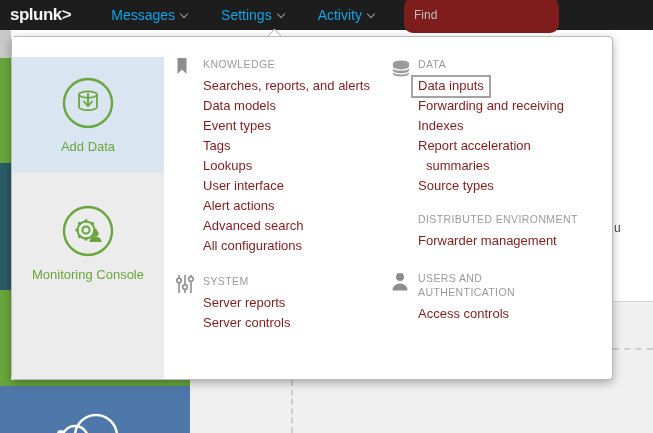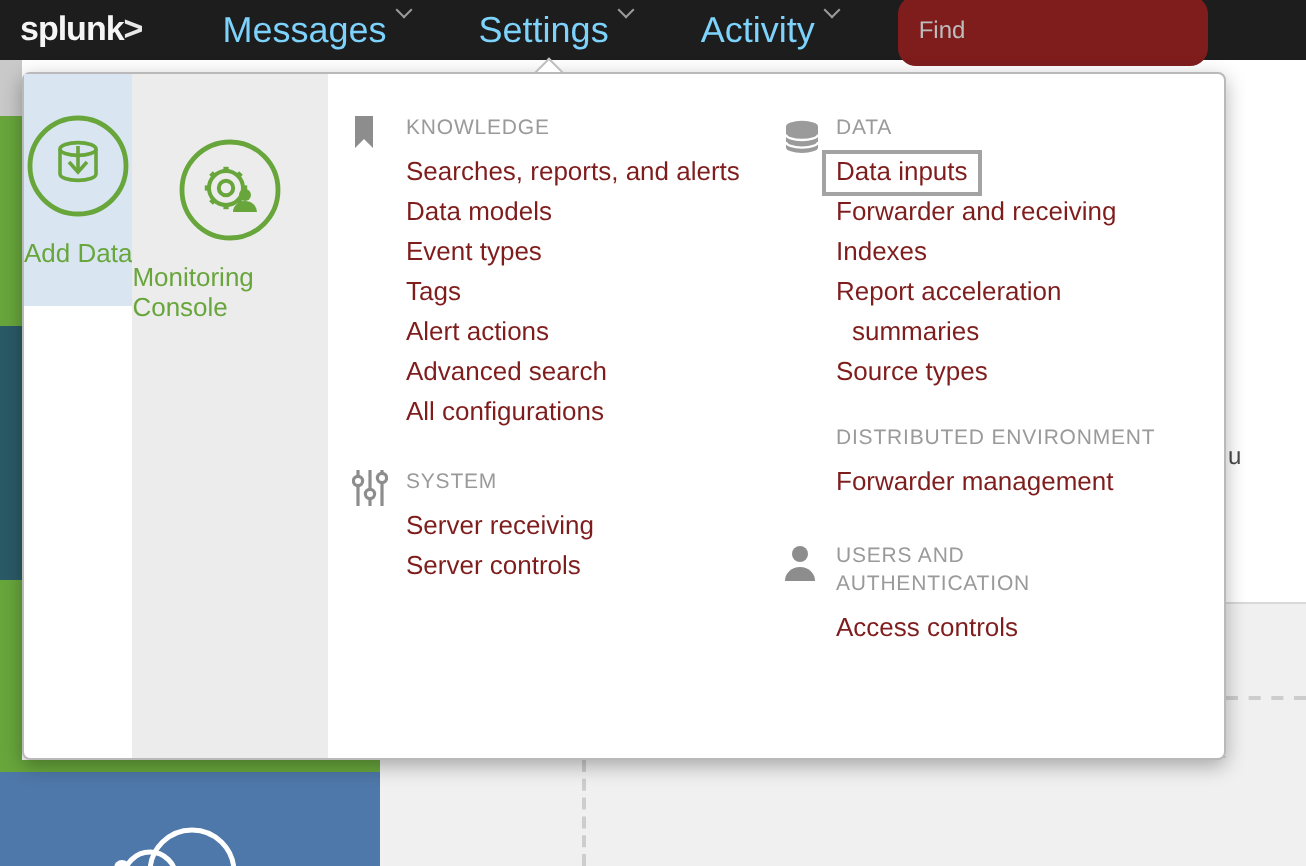--- a/index.html
+++ b/index.html
@@ -6,21 +6,21 @@
   html,body { width:653px; height:433px; }
   body { font-family:"Liberation Sans", sans-serif; background:#ffffff; overflow:hidden; }
   #stage { position:relative; width:653px; height:433px; background:#ffffff; overflow:hidden; }
 
   
   .topbar { position:absolute; left:0; top:0; width:653px; height:30px; background:#1d1d1d;
             display:flex; align-items:center; z-index:30; }
   .logo { margin-left:10px; color:#f5f5f5; font-size:17px; font-weight:bold; letter-spacing:-0.5px; }
   .logo .gt { font-weight:bold; color:#e8e8e8; }
   .topmenu { display:flex; margin-left:40px; gap:34px; }
-  .topmenu-item { color:#7dd3fc; font-size:18px; cursor:pointer; display:flex; align-items:flex-start; gap:6px; }
+  .topmenu-item { color:#0ea5e9; font-size:14px; cursor:pointer; display:flex; align-items:center; gap:6px; }
   .chev { width:6px; height:6px; border-right:1.5px solid #9a9a9a; border-bottom:1.5px solid #9a9a9a;
           transform:rotate(45deg); margin-top:-3px; }
   .findbox { margin-left:30px; width:155px; height:35px; background:#7f1d1d; border:none; border-radius:9px;
              color:#cccccc; font-size:12px; padding:0 10px; outline:none; font-family:Liberation Sans, sans-serif; }
   .findbox::placeholder { color:#bdbdbd; opacity:1; }
 
   
   .bg-strip { position:absolute; left:0; width:11px; z-index:1; }
   .bg-gray-strip   { top:30px; height:28px; background:#c9c9c9; }
   .bg-green-strip1 { top:58px; height:105px; background:#68a63c; }
@@ -43,21 +43,21 @@
 
   
   .caret-wrap { position:absolute; left:266px; top:28px; width:18px; height:8px; overflow:hidden; z-index:32; }
   .caret-wrap .diamond { position:absolute; left:3px; top:3px; width:11px; height:11px; background:#ffffff;
                          border:1px solid #bdbdbd; transform:rotate(45deg); }
 
   
   .panel { position:absolute; left:11px; top:36px; width:602px; height:344px; background:#ffffff;
            border:1px solid #b9b9b9; border-radius:4px; box-shadow:0 3px 10px rgba(0,0,0,0.3); z-index:31; }
 
-  .tile-col { position:absolute; left:0; top:0; width:152px; height:100%; display:flex; }
+  .tile-col { position:absolute; left:0; top:0; width:152px; height:100%; display:flex; flex-direction:column; }
   .tile-spacer { height:20px; background:#ffffff; }
   .tile { display:flex; flex-direction:column; align-items:center; cursor:pointer; }
   .tile-add-data { height:116px; background:#d9e6f1; padding-top:19px; }
   .tile-monitoring { flex:1; background:#ececec; padding-top:31px; }
   .tile-label { margin-top:9px; font-size:13px; color:#68a63c; }
 
   
   .menu-col { position:absolute; top:20px; }
   .col-a { left:191px; width:196px; }
   .col-b { left:406px; width:160px; }
@@ -175,61 +175,63 @@
       <div class="group">
         <svg class="g-icon" width="12" height="18" viewBox="0 0 12 18">
           <path d="M1.5,1 h9 v16 l-4.5,-4.5 l-4.5,4.5 z" fill="#8d8d8d"></path>
         </svg>
         <div class="group-header">KNOWLEDGE</div>
         <ul>
             <li>Searches, reports, and alerts</li>
             <li>Data models</li>
             <li>Event types</li>
             <li>Tags</li>
+            <li>Lookups</li>
+            <li>User interface</li>
             <li>Alert actions</li>
             <li>Advanced search</li>
             <li>All configurations</li>
           </ul>
       </div>
 
       <div class="group gap-18">
         <svg class="g-icon" width="18" height="20" viewBox="0 0 18 20">
           <g stroke="#8d8d8d" stroke-width="1.6" fill="#ffffff">
             <path d="M3,1 v18"></path>
               <path d="M9,1 v18"></path>
               <path d="M15,1 v18"></path>
             <circle cx="3" cy="6.5" r="2.3"></circle>
             <circle cx="9" cy="13" r="2.3"></circle>
             <circle cx="15" cy="5" r="2.3"></circle>
           </g>
         </svg>
         <div class="group-header">SYSTEM</div>
         <ul>
-            <li>Server receiving</li>
+            <li>Server reports</li>
             <li>Server controls</li>
           </ul>
       </div>
     </div>
 
     <div class="menu-col col-b">
       <div class="group">
         <svg class="g-icon" width="20" height="17" viewBox="0 0 20 17" style="top:3px;">
           <g fill="#9b9b9b">
             <path d="M2,3.2 h16 v10.5 a8,2.8 0 0 1 -16,0 z"></path>
             <ellipse cx="10" cy="3.2" rx="8" ry="2.8"></ellipse>
           </g>
           <g fill="none" stroke="#ffffff" stroke-width="1.2">
             <path d="M2,7.2 a8,2.8 0 0 0 16,0"></path>
             <path d="M2,11 a8,2.8 0 0 0 16,0"></path>
           </g>
         </svg>
         <div class="group-header">DATA</div>
         <ul>
             <li><span class="hl-box">Data inputs</span></li>
-            <li>Forwarder and receiving</li>
+            <li>Forwarding and receiving</li>
             <li>Indexes</li>
             <li>Report acceleration summaries</li>
             <li>Source types</li>
           </ul>
       </div>
 
       <div class="group gap-16">
         <div class="group-header">DISTRIBUTED ENVIRONMENT</div>
         <ul>
             <li>Forwarder management</li>

